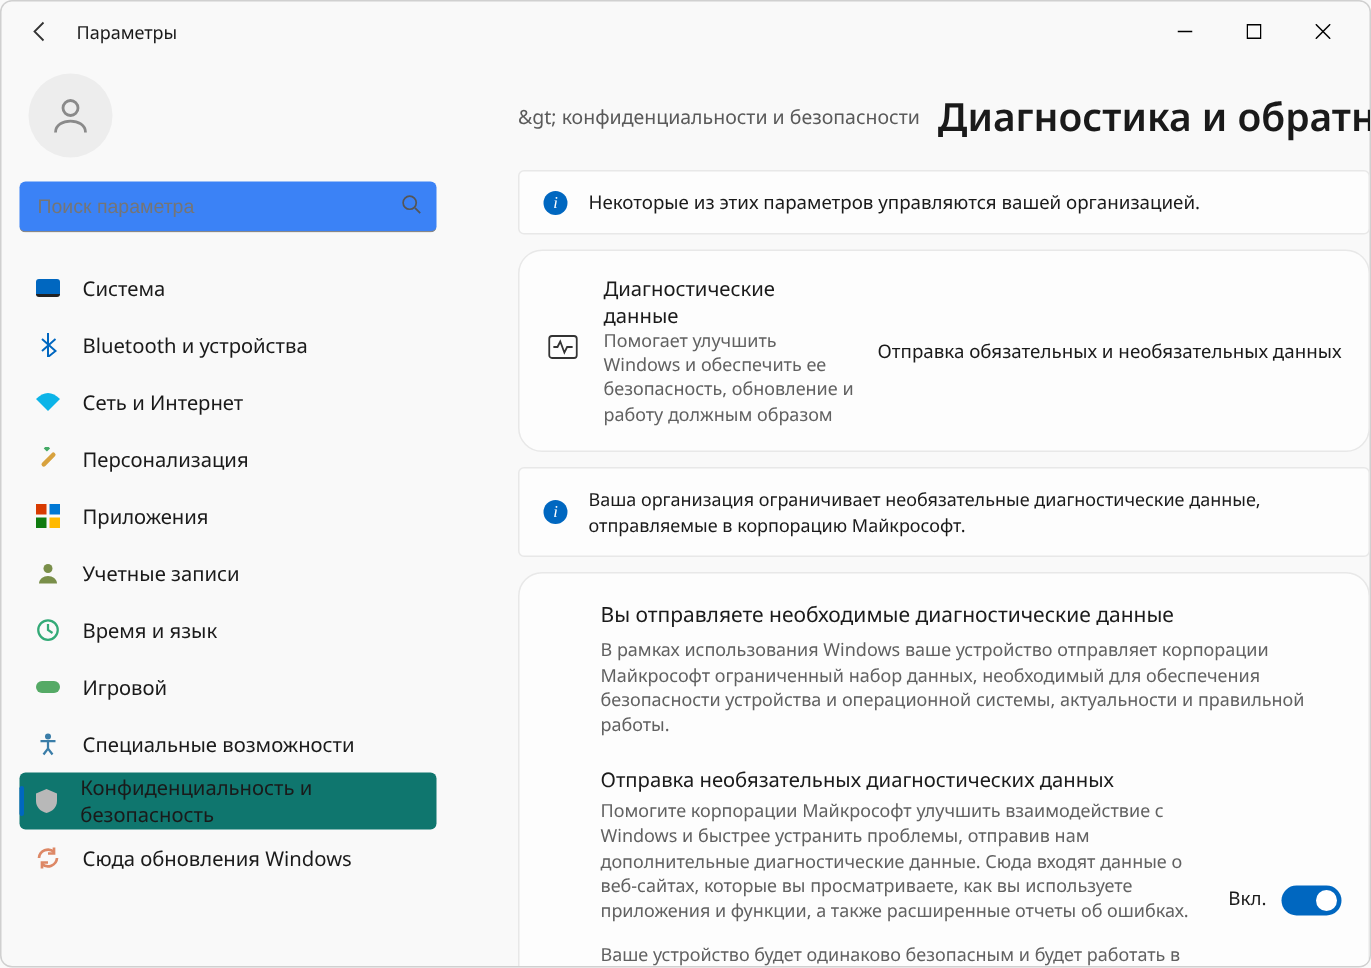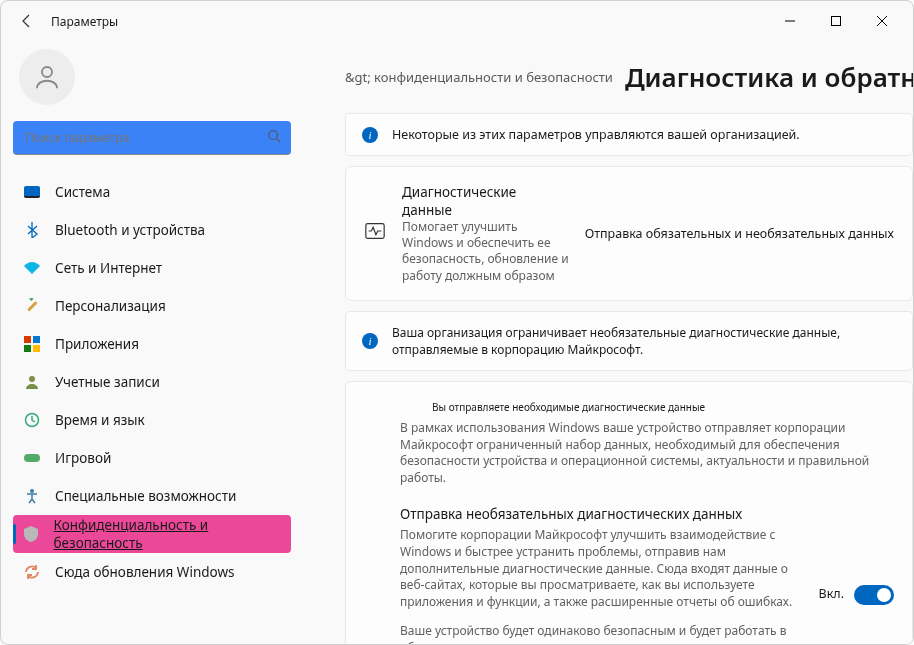--- a/index.html
+++ b/index.html
@@ -83,22 +83,21 @@
   align-items: center;
   height: 38px;
   padding: 0 10px;
   border-radius: 4px;
   cursor: pointer;
   gap: 14px;
   font-size: 13.5px;
   position: relative;
 }
 .nav-item.selected {
-  background: #ec4899;
-  text-decoration: underline;
+  background: #0f766e;
 }
 .nav-item.selected::before {
   content: "";
   position: absolute;
   left: 0; top: 9px; bottom: 9px;
   width: 3px;
   background: #0067c0;
   border-radius: 2px;
 }
 .nav-icon {
@@ -145,21 +144,21 @@
   width: 16px; height: 16px; border-radius:50%;
   background:#0067c0; color:#fff;
   display:flex; align-items:center; justify-content:center;
   font-style: italic; font-family: Georgia, serif;
   font-size: 11px;
   flex-shrink:0;
 }
 .card {
   background: #fdfdfd;
   border: 1px solid #e8e8e8;
-  border-radius: 6px;
+  border-radius: 16px;
   padding: 16px 18px;
   margin-bottom: 6px;
 }
 .setting-row {
   display:flex;
   align-items:center;
   gap: 16px;
 }
 .setting-row .row-icon {
   width: 22px; flex-shrink:0;
@@ -179,23 +178,22 @@
 }
 .setting-row .trailing {
   font-size: 12.5px;
   color:#1a1a1a;
   white-space: nowrap;
 }
 .section-block {
   padding: 0 6px 0 36px;
 }
 .section-title {
-  font-size: 10px;
+  font-size: 14px;
   margin-bottom: 6px;
-  margin-left: 32px;
 }
 .section-desc {
   font-size: 12px;
   color:#616161;
   line-height: 1.4;
 }
 .toggle-row {
   display:flex;
   gap: 24px;
   margin-top: 18px;

